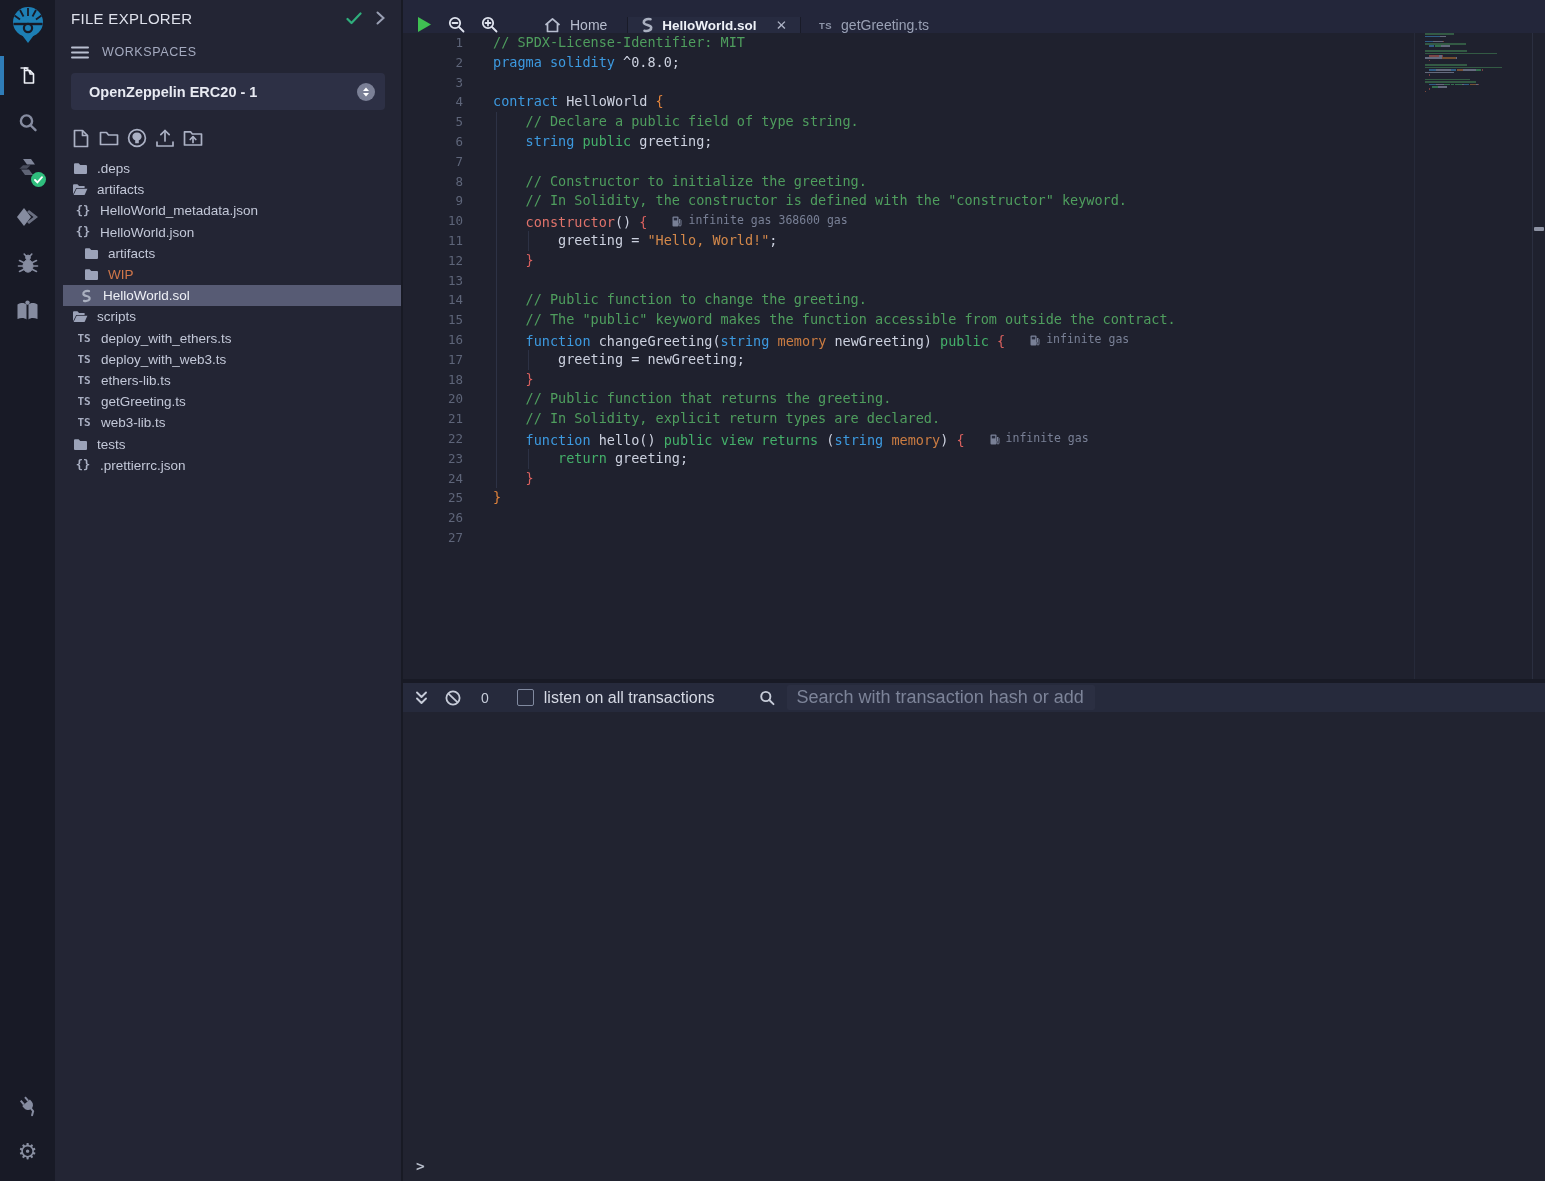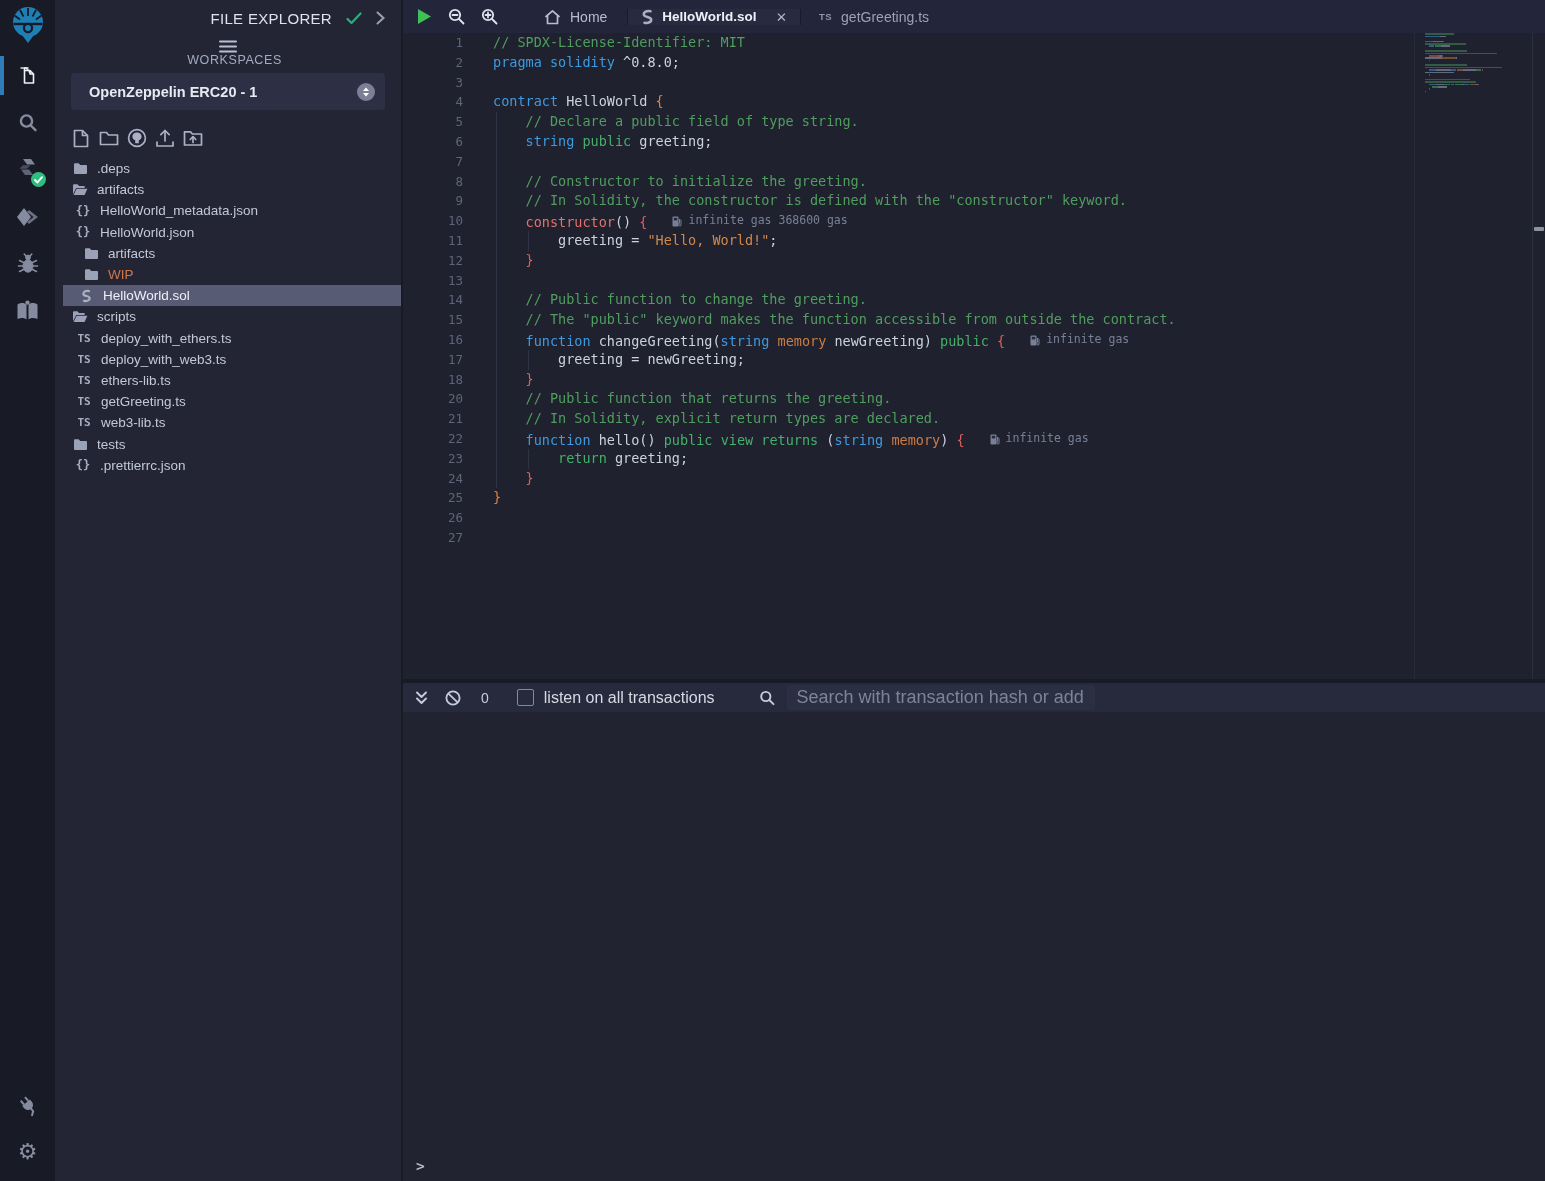--- a/index.html
+++ b/index.html
@@ -13,38 +13,38 @@
   .ab-item.logo{height:52px;}
   .ab-item.active{color:#eef1f7;}
   .ab-item.active::before{content:"";position:absolute;left:0;top:4px;bottom:4px;width:4px;background:#2f7db8;}
   .badge-check{position:absolute;right:9px;bottom:6px;width:15px;height:15px;border-radius:50%;background:#2fbe7d;display:flex;align-items:center;justify-content:center;}
   .ab-bottom{margin-top:auto;margin-bottom:6px;display:flex;flex-direction:column;align-items:center;}
   .gear-glyph{font-size:22px;color:#8a90a2;line-height:1;}
 
   
   .sidebar{position:absolute;left:55px;top:0;width:346px;height:100%;background:#232534;border-right:2px solid #181a24;}
   .fx-header{height:36px;display:flex;align-items:center;padding:0 16px;}
-  .fx-title{flex:1;font-size:15px;font-weight:500;color:#dfe2ec;letter-spacing:.3px;text-align:right;}
+  .fx-title{flex:1;font-size:15px;font-weight:500;color:#dfe2ec;letter-spacing:.3px;}
   .fx-header .hicon{margin-left:14px;display:flex;}
-  .ws-row{height:24px;display:flex;align-items:center;padding:0 16px;margin-top:4px;flex-direction:column;}
+  .ws-row{height:24px;display:flex;align-items:center;padding:0 16px;margin-top:4px;}
   .ws-label{margin-left:13px;font-size:12.5px;color:#a4aabf;letter-spacing:.6px;}
   .ws-select{margin:9px 16px 0;height:37px;background:#2d3045;border-radius:4px;display:flex;align-items:center;padding:0 10px 0 18px;cursor:pointer;}
   .ws-name{flex:1;font-size:14.5px;font-weight:600;color:#e8eaf2;}
   .ws-badge{width:18px;height:18px;border-radius:50%;background:#7b8096;display:flex;align-items:center;justify-content:center;}
   .fx-toolbar{margin:17px 16px 0;display:flex;align-items:center;gap:8px;color:#abb1c4;}
   .fx-toolbar .tbi{width:20px;height:22px;display:flex;align-items:center;justify-content:center;cursor:pointer;}
   .tree{margin-top:9px;}
   .trow{height:21.2px;display:flex;align-items:center;font-size:13.5px;color:#c3c8d8;cursor:pointer;white-space:nowrap;}
   .trow .ticon{width:16px;display:flex;justify-content:center;margin-right:9px;flex:none;color:#9ba2b8;}
   .trow .txticon{font-family:"DejaVu Sans Mono",monospace;font-size:11px;color:#a9afc2;font-weight:bold;}
   .trow.selected{background:#575b74;color:#eef0f6;}
 
   
   .main{position:absolute;left:403px;top:0;right:0;height:100%;}
-  .tabbar{position:absolute;left:0;top:0;right:0;height:33px;background:#23263a;display:flex;align-items:center;}
+  .tabbar{position:absolute;left:0;top:0;right:0;height:33px;background:#23263a;display:flex;align-items:flex-end;}
   .tb-actions{display:flex;align-items:center;padding-left:14px;gap:16px;}
   .tb-btn{display:flex;align-items:center;justify-content:center;cursor:pointer;}
   .tab{display:flex;align-items:center;font-size:14px;color:#b7bdce;cursor:pointer;}
   .tab.home{margin-left:26px;padding:0 20px;gap:9px;}
   .tab.act{background:#272b40;border-left:1px solid #191b28;border-right:1px solid #191b28;color:#eef1f7;font-weight:700;padding:0 13px;gap:8px;font-size:13.5px;}
   .tab .close{margin-left:11px;color:#aeb4c6;font-weight:400;}
   .tab.ts{padding:0 18px;color:#9aa1b5;gap:9px;}
   .ts-badge{font-size:9.5px;font-weight:bold;color:#8f96aa;letter-spacing:.5px;}
 
   

